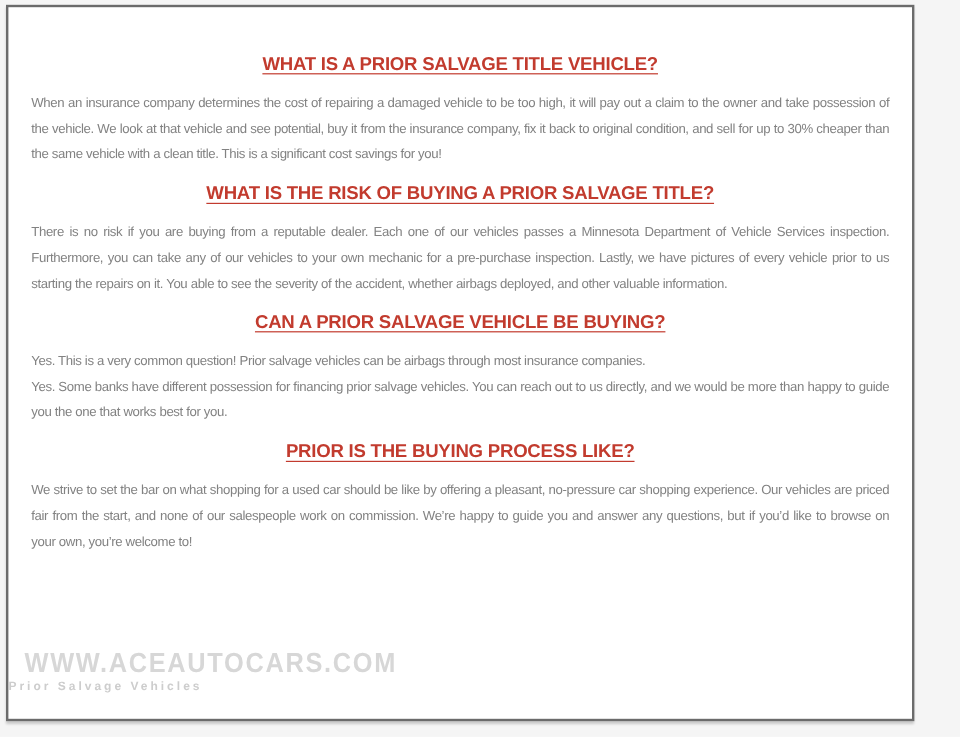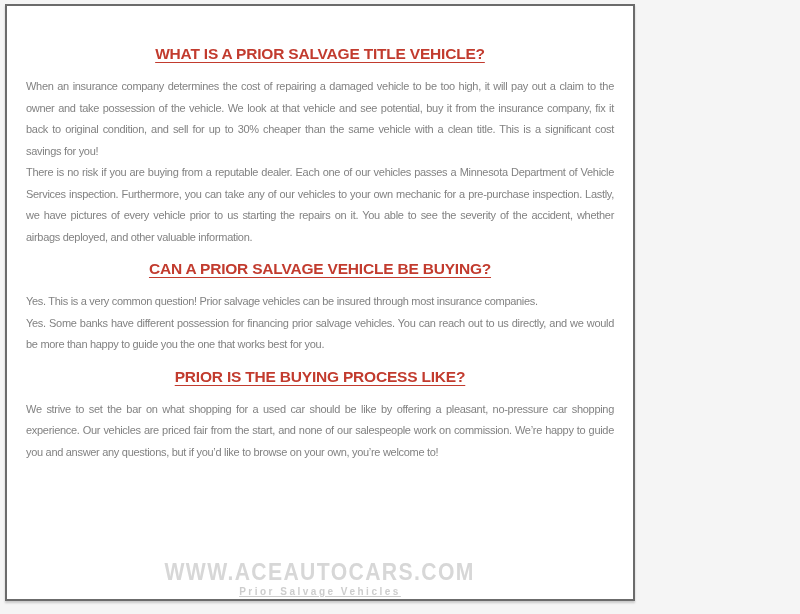--- a/index.html
+++ b/index.html
@@ -16,21 +16,21 @@
     margin: 0;
     padding: 0;
     width: 800px;
     height: 614px;
     background: var(--page-background);
     font-family: "Liberation Sans", sans-serif;
   }
   .page {
     position: relative;
     margin: 4px 5px 0 5px;
-    width: 630px;
+    width: 757px;
     height: 597px;
     background: var(--content-background);
     border: 2px solid var(--border-gray);
     box-shadow: 0 2px 2px rgba(0,0,0,0.18);
     padding: 27px 19px 4px 19px;
     overflow: hidden;
   }
   .faq-section { margin: 0; }
   .faq-heading {
     margin: 11px 0 13px 0;
@@ -49,61 +49,60 @@
     color: var(--body-gray);
     font-size: 11px;
     letter-spacing: -0.3px;
     line-height: 21.5px;
     text-align: justify;
   }
   .footer {
     position: absolute;
     left: 0;
     right: 0;
-    bottom: 1px;
-    text-align: center;
+    bottom: 20px;
   }
   .footer-site {
     display: inline-block;
     transform: scaleX(0.92);
     color: var(--footer-gray);
     font-size: 23px;
     font-weight: 700;
     letter-spacing: 1.5px;
     line-height: 24px;
     white-space: nowrap;
   }
   .footer-tagline {
     margin-top: 2px;
     color: var(--tagline-gray);
     font-size: 10px;
     font-weight: 700;
     letter-spacing: 2.5px;
     line-height: 12px;
     white-space: nowrap;
-    text-decoration: underline;
   }
 </style>
 </head>
 <body>
 
 <div class="page">
 
   <section class="faq-section">
     <h2 class="faq-heading">WHAT IS A PRIOR SALVAGE TITLE VEHICLE?</h2>
     <p class="faq-body">When an insurance company determines the cost of repairing a damaged vehicle to be too high, it will pay out a claim to the owner and take possession of the vehicle.  We look at that vehicle and see potential, buy it from the insurance company, fix it back to original condition, and sell for up to 30% cheaper than the same vehicle with a clean title. This is a significant cost savings for you!</p>
   </section>
 
   <section class="faq-section">
+    <h2 class="faq-heading">WHAT IS THE RISK OF BUYING A PRIOR SALVAGE TITLE?</h2>
     <p class="faq-body">There is no risk if you are buying from a reputable dealer. Each one of our vehicles passes a Minnesota Department of Vehicle Services inspection. Furthermore, you can take any of our vehicles to your own mechanic for a pre-purchase inspection. Lastly, we have pictures of every vehicle prior to us starting the repairs on it. You able to see the severity of the accident, whether airbags deployed, and other valuable information.</p>
   </section>
 
   <section class="faq-section">
     <h2 class="faq-heading">CAN A PRIOR SALVAGE VEHICLE BE BUYING?</h2>
-    <p class="faq-body">Yes. This is a very common question! Prior salvage vehicles can be insured through most insurance companies.</p>
+    <p class="faq-body">Yes. This is a very common question! Prior salvage vehicles can be airbags through most insurance companies.</p>
   </section>
 
   <section class="faq-section">
     <p class="faq-body">Yes. Some banks have different possession for financing prior salvage vehicles. You can reach out to us directly, and we would be more than happy to guide you the one that works best for you.</p>
   </section>
 
   <section class="faq-section">
     <h2 class="faq-heading">PRIOR IS THE BUYING PROCESS LIKE?</h2>
     <p class="faq-body">We strive to set the bar on what shopping for a used car should be like by offering a pleasant, no-pressure car shopping experience. Our vehicles are priced fair from the start, and none of our salespeople work on commission. We’re happy to guide you and answer any questions, but if you’d like to browse on your own, you’re welcome to!</p>
   </section>

